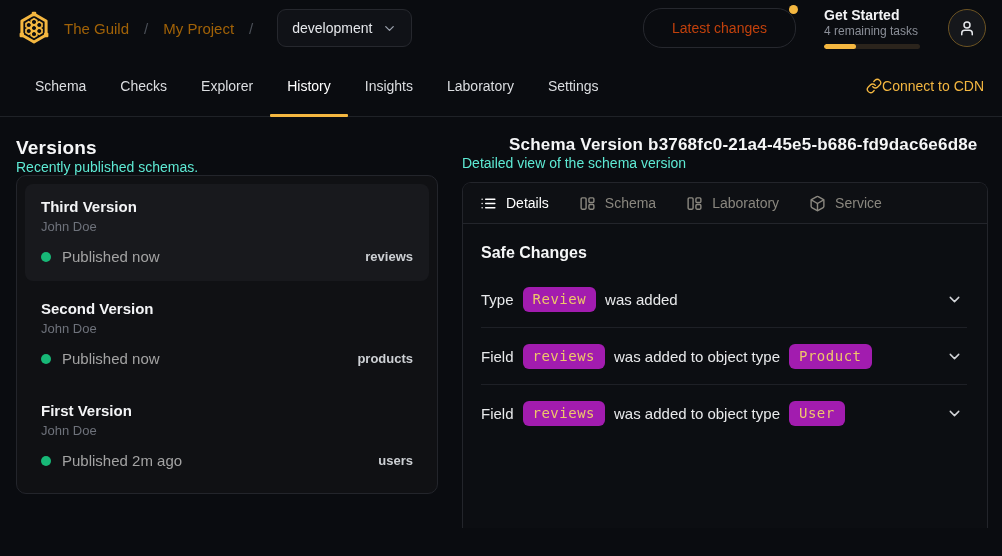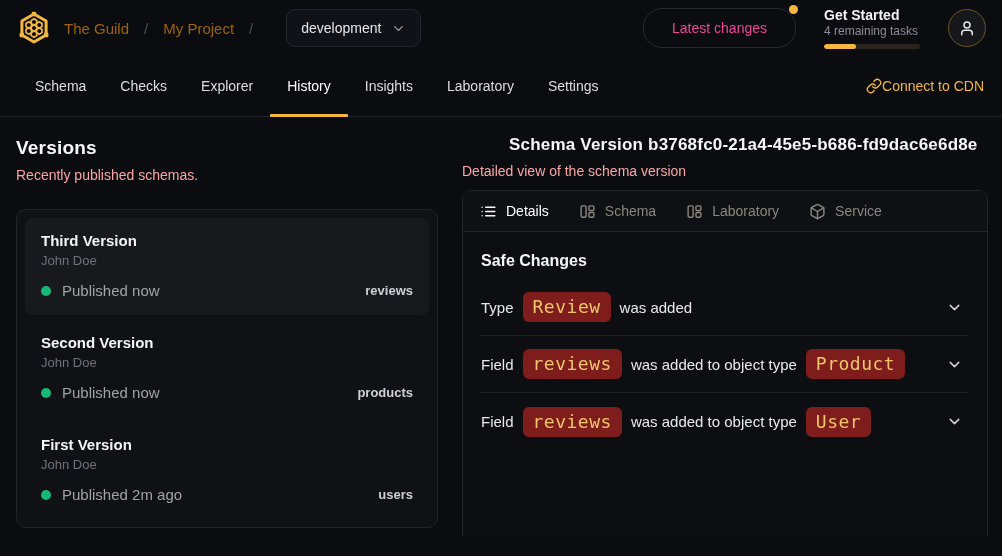--- a/index.html
+++ b/index.html
@@ -14,30 +14,30 @@
   
   .header {
     height: 56px; display: flex; align-items: center;
     padding: 0 16px; gap: 12px; background: #0a0c10;
   }
   .logo { width: 36px; height: 36px; flex: 0 0 auto; cursor: pointer; }
   .crumb { font-size: 15px; font-weight: 500; color: #a16207; cursor: pointer; }
   .crumb-sep { color: #4b5058; font-size: 15px; padding: 0 3px; }
   .target-select {
     display: flex; align-items: center; gap: 10px;
-    height: 38px; padding: 0 14px; margin-left: 18px;
+    height: 38px; padding: 0 14px; margin-left: 9px;
     border: 1px solid #26282e; border-radius: 9px;
     background: #101217; color: #e5e7eb; font-size: 14px; cursor: pointer;
   }
   .chev { color: #9ca3af; }
   .header-right { margin-left: auto; display: flex; align-items: center; gap: 28px; }
   .latest-btn {
     position: relative; height: 40px; padding: 0 28px;
     border: 1px solid #26282e; border-radius: 19px; background: transparent;
-    color: #ec4899; font-size: 14px; font-family: inherit; cursor: pointer;
+    color: #c2410c; font-size: 14px; font-family: inherit; cursor: pointer;
   }
   .notif-dot {
     position: absolute; top: -4px; right: -3px; width: 9px; height: 9px;
     border-radius: 50%; background: #f4b740;
   }
   .get-started { cursor: pointer; width: 96px; }
   .gs-title { font-size: 14px; font-weight: 600; color: #f3f4f6; }
   .gs-sub { font-size: 12px; color: #8b8f98; margin-top: 1px; }
   .gs-bar { margin-top: 6px; height: 5px; border-radius: 3px; background: #2b241c; overflow: hidden; }
   .gs-fill { height: 100%; border-radius: 3px; background: #f4b740; }
@@ -66,25 +66,25 @@
     margin-left: auto; display: flex; align-items: center; 
     color: #f4b740; font-size: 14px; cursor: pointer;
   }
 
   
   .main { display: flex; height: 439px; }
   .left-col { width: 446px; flex: 0 0 auto; padding: 20px 8px 0 16px; }
   .right-col { flex: 1; padding: 18px 14px 0 16px; }
 
   .panel-title { font-size: 19px; font-weight: 700; color: #f5f6f7; letter-spacing: .2px; }
-  .panel-sub { font-size: 14px; color: #fca5a5; margin-top: 8px; }
+  .panel-sub { font-size: 14px; color: #5eead4; margin-top: 0; }
 
   
   .versions-box {
-    margin-top: 26px; border: 1px solid #23252b; border-radius: 10px;
+    border: 1px solid #23252b; border-radius: 10px;
     background: #101114; padding: 8px; width: 422px;
   }
   .version-item {
     border-radius: 8px; padding: 14px 16px 16px; cursor: pointer; margin-bottom: 5px;
   }
   .version-item:last-child { margin-bottom: 0; }
   .version-item.active { background: #18191d; }
   .v-name { font-size: 15px; font-weight: 600; color: #f3f4f6; }
   .v-author { font-size: 13px; color: #6e727b; margin-top: 4px; }
   .v-meta { display: flex; align-items: center; margin-top: 14px; }
@@ -107,22 +107,22 @@
   .detail-content { padding: 20px 20px 0 18px; }
   .section-title { font-size: 16px; font-weight: 700; color: #f5f6f7; margin-bottom: 9px; }
   .change-row {
     display: flex; align-items: center; height: 57px; cursor: pointer;
     border-bottom: 1px solid #1e2026;
   }
   .change-row:last-child { border-bottom: none; }
   .change-text { display: flex; align-items: center; gap: 9px; font-size: 15px; color: #e8e9eb; }
   .code-badge {
     font-family: "DejaVu Sans Mono", "Liberation Mono", monospace;
-    font-size: 18px; letter-spacing: .5px; color: #eec76a;
-    background: #7f1d1d; border-radius: 6px; padding: 4px 10px 5px;
+    font-size: 14px; letter-spacing: .5px; color: #eec76a;
+    background: #a21caf; border-radius: 6px; padding: 4px 10px 5px;
   }
   .row-chev { margin-left: auto; color: #d3d5d9; padding-right: 4px; }
 </style>
 </head>
 <body>
 
 <div class="header">
   <div class="logo">
     <svg viewBox="0 0 36 36" width="36" height="36" fill="none" stroke="#f4b740">
       <polygon points="18,4 30.1,11 30.1,25 18,32 5.9,25 5.9,11" stroke-width="3" stroke-linejoin="round"></polygon>

